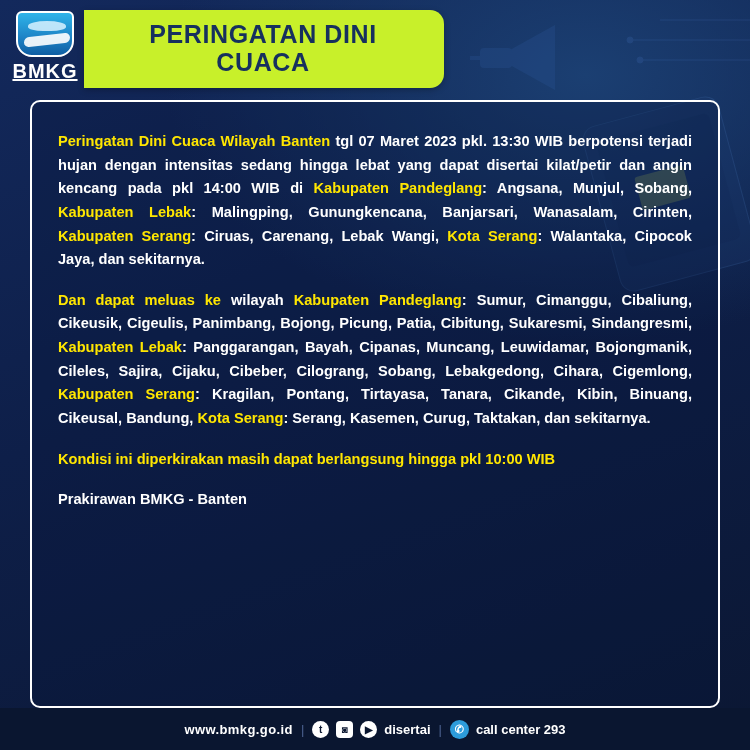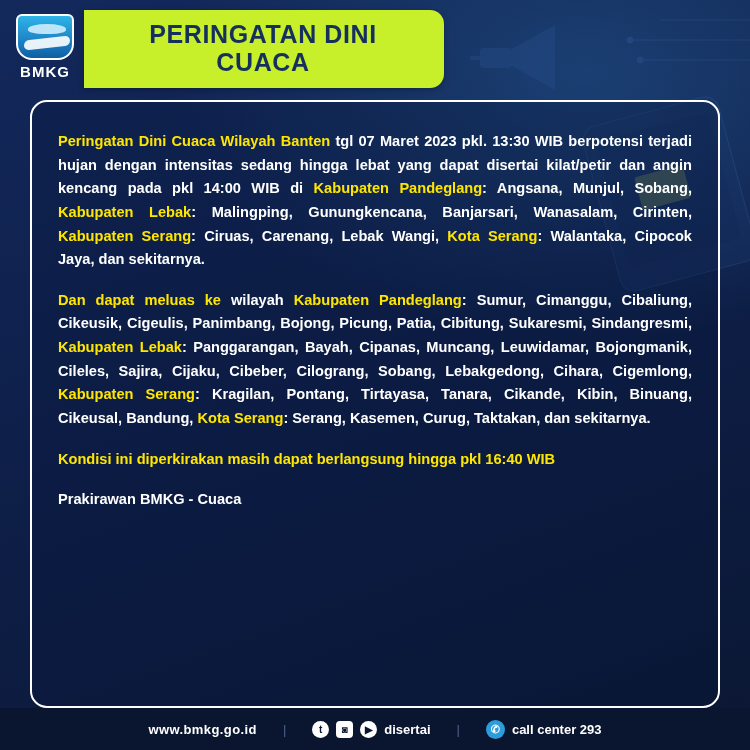--- a/index.html
+++ b/index.html
@@ -52,23 +52,24 @@
   }
   .logo-shield:after {
     content: "";
     position: absolute; left: 10px; top: 8px; width: 38px; height: 10px;
     background: #d8f2ff; border-radius: 50% 50% 40% 40%;
     opacity: .85;
   }
   .logo-text {
     margin-top: 3px;
     color: #ffffff;
-    font-size: 15px;
+    font-size: 20px;
     font-weight: bold;
     letter-spacing: 1px;
+    text-decoration: underline;
   }
   .title-band {
     margin-left: 84px;
     margin-top: 10px;
     background: #c8f02a;
     color: #16305e;
     width: 360px;
     border-radius: 0 14px 14px 0;
     padding: 10px 18px 12px 16px;
     text-align: center;
@@ -80,21 +81,21 @@
     letter-spacing: 0.6px;
     line-height: 1.12;
     color: #16305e;
   }
   
   .card {
     position: absolute;
     left: 30px; top: 100px;
     width: 690px; height: 608px;
     border: 2px solid #ffffff;
-    border-radius: 17px;
+    border-radius: 10px;
     background: rgba(8,22,56,0.28);
     padding: 28px 26px;
   }
   .body-text {
     color: #ffffff;
     font-size: 14.6px;
     line-height: 1.62;
     text-align: justify;
     font-weight: bold;
   }
@@ -103,21 +104,21 @@
   .para:last-child { margin-bottom: 0; }
   
   .footer {
     position: absolute;
     left: 0; bottom: 0;
     width: 750px; height: 42px;
     background: #0a1630;
     display: flex;
     align-items: center;
     justify-content: center;
-    gap: 26px;
+    gap: 8px;
     color: #ffffff;
     font-size: 13px;
     font-weight: bold;
   }
   .footer .sep { color: #4d6391; font-weight: normal; }
   .site { letter-spacing: .4px; }
   .social {
     display: flex; align-items: center; gap: 7px;
   }
   .si {
@@ -167,22 +168,22 @@
     </div>
     <div class="title-band">
       <div class="title-line">PERINGATAN DINI CUACA</div>
     </div>
   </div>
 
   <div class="card">
     <div class="body-text">
       <div class="para"><span class="hl">Peringatan Dini Cuaca Wilayah Banten</span><span> tgl 07 Maret 2023 pkl. 13:30 WIB berpotensi terjadi hujan dengan intensitas sedang hingga lebat yang dapat disertai kilat/petir dan angin kencang pada pkl 14:00 WIB di </span><span class="hl">Kabupaten Pandeglang</span><span>: Angsana, Munjul, Sobang, </span><span class="hl">Kabupaten Lebak</span><span>: Malingping, Gunungkencana, Banjarsari, Wanasalam, Cirinten, </span><span class="hl">Kabupaten Serang</span><span>: Ciruas, Carenang, Lebak Wangi, </span><span class="hl">Kota Serang</span><span>: Walantaka, Cipocok Jaya, dan sekitarnya.</span></div>
       <div class="para"><span class="hl">Dan dapat meluas ke</span><span> wilayah </span><span class="hl">Kabupaten Pandeglang</span><span>: Sumur, Cimanggu, Cibaliung, Cikeusik, Cigeulis, Panimbang, Bojong, Picung, Patia, Cibitung, Sukaresmi, Sindangresmi, </span><span class="hl">Kabupaten Lebak</span><span>: Panggarangan, Bayah, Cipanas, Muncang, Leuwidamar, Bojongmanik, Cileles, Sajira, Cijaku, Cibeber, Cilograng, Sobang, Lebakgedong, Cihara, Cigemlong, </span><span class="hl">Kabupaten Serang</span><span>: Kragilan, Pontang, Tirtayasa, Tanara, Cikande, Kibin, Binuang, Cikeusal, Bandung, </span><span class="hl">Kota Serang</span><span>: Serang, Kasemen, Curug, Taktakan, dan sekitarnya.</span></div>
-      <div class="para"><span class="hl">Kondisi ini diperkirakan masih dapat berlangsung hingga pkl 16:40 WIB</span></div>
-      <div class="para"><span>Prakirawan BMKG - Cuaca</span></div>
+      <div class="para"><span class="hl">Kondisi ini diperkirakan masih dapat berlangsung hingga pkl 10:00 WIB</span></div>
+      <div class="para"><span>Prakirawan BMKG - Banten</span></div>
     </div>
   </div>
 
   <div class="footer">
     <span class="site">www.bmkg.go.id</span>
     <span class="sep">|</span>
     <span class="social">
       <span class="si">t</span>
       <span class="si sq">◙</span>
       <span class="si">▶</span>

